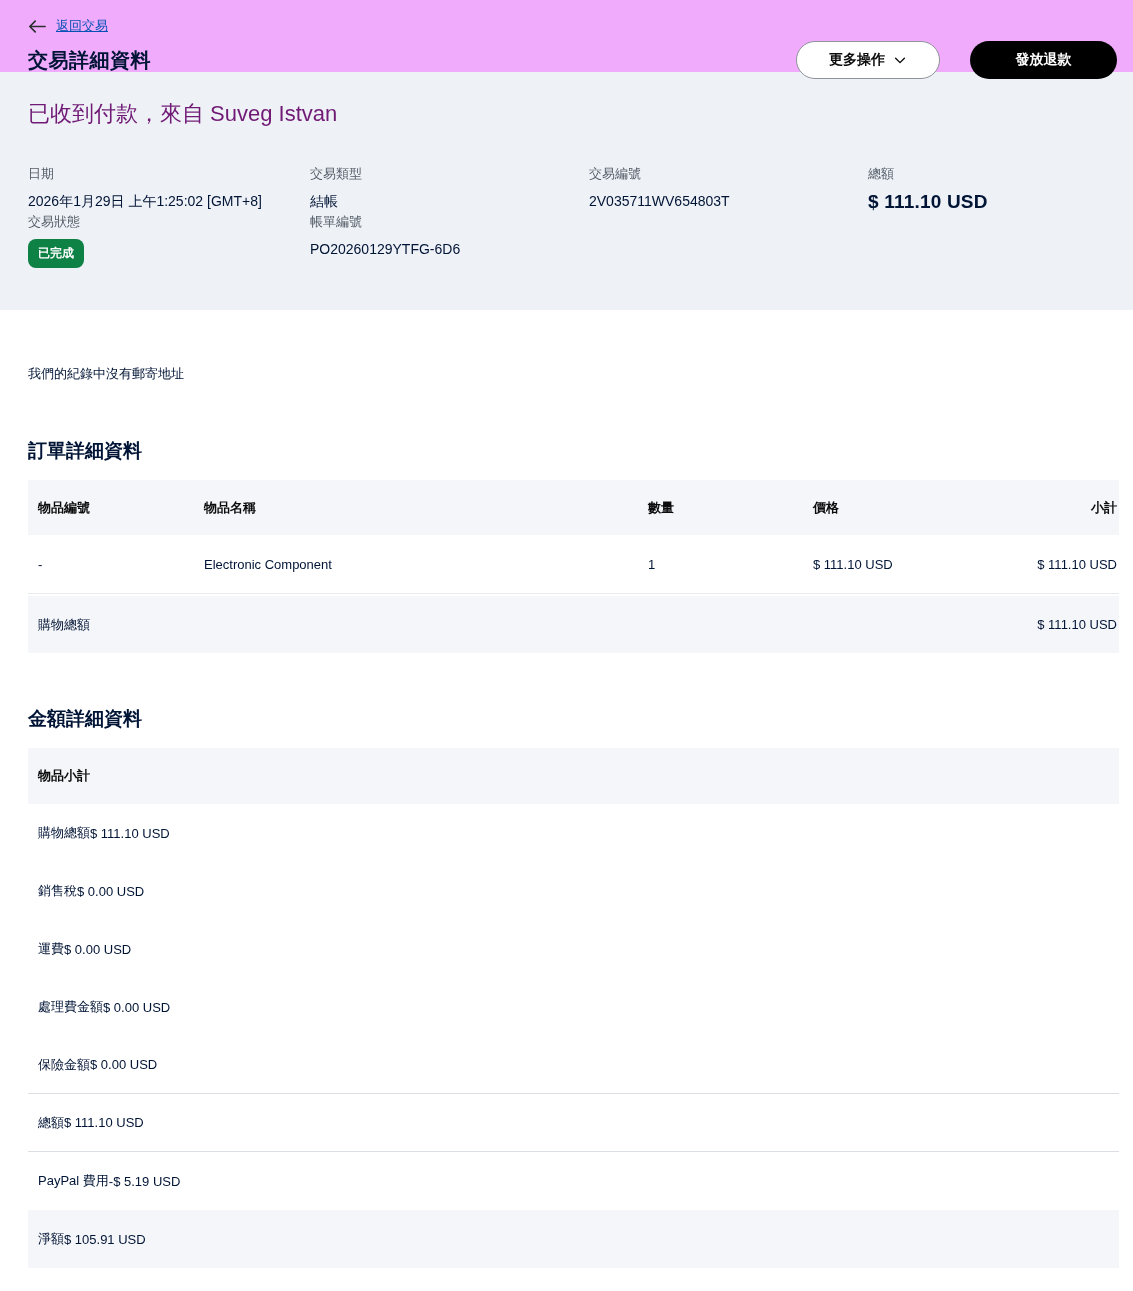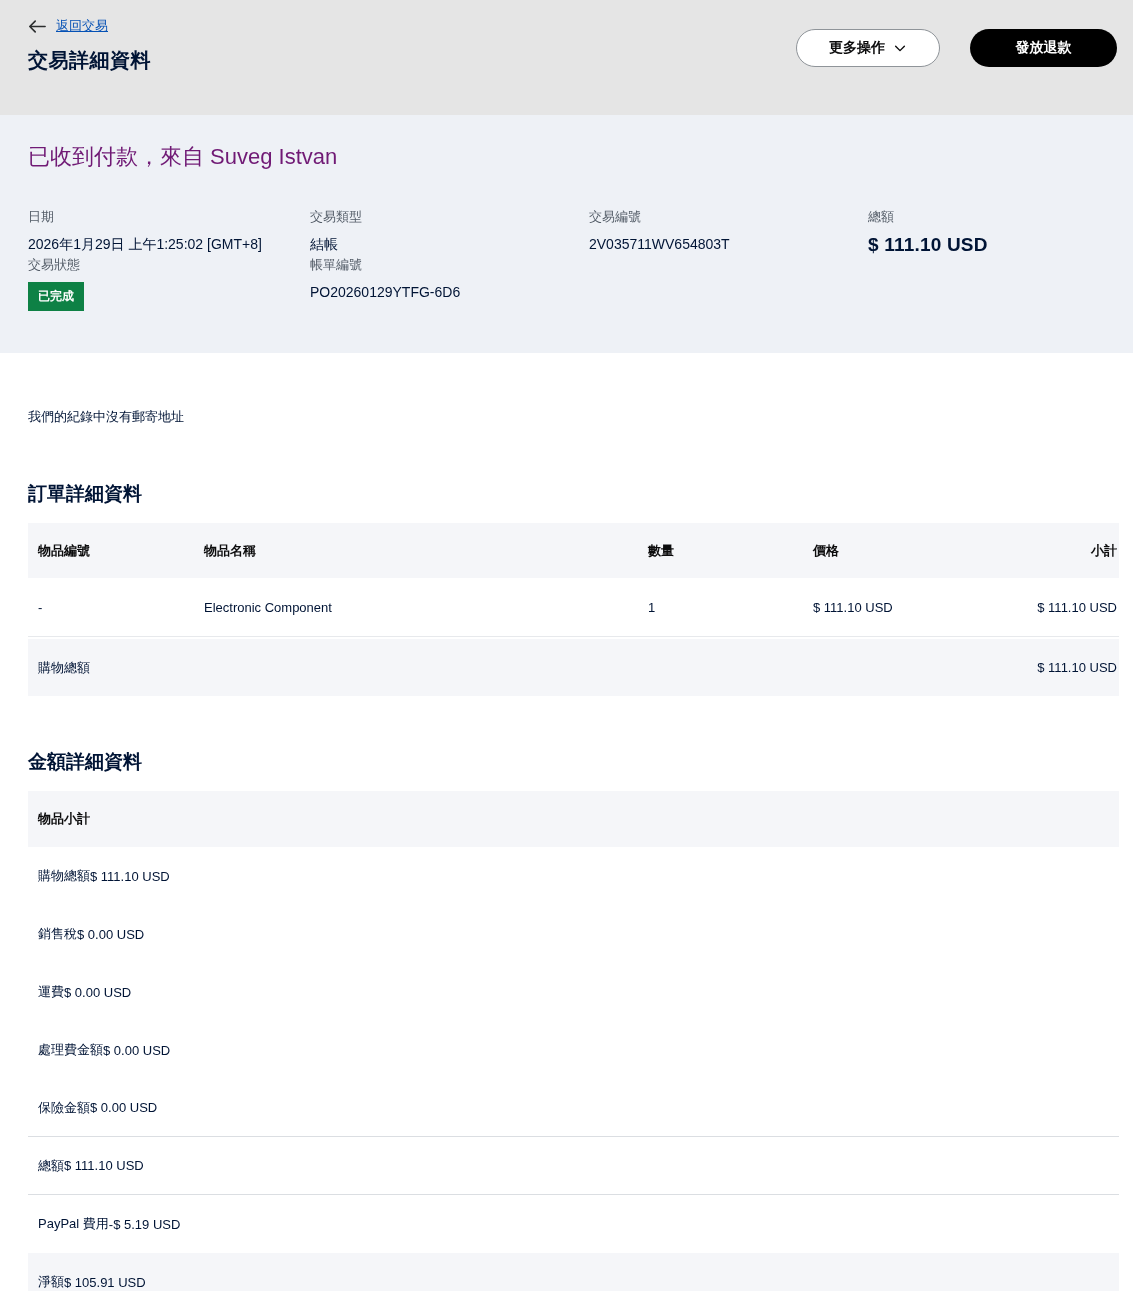--- a/index.html
+++ b/index.html
@@ -1,38 +1,38 @@
 <!DOCTYPE html>
 <html style="--badge-green: #0e8145; --link-blue: #0551b5; --panel-bg: #eef1f6; --row-bg: #f5f6f9; --refund-btn-bg: #000000;"><head>
 <meta charset="utf-8">
 <style>
   * { margin:0; padding:0; box-sizing:border-box; }
   html,body { width:1133px; height:1291px; overflow:hidden; background:#fff;
     font-family:"Liberation Sans","DejaVu Sans",sans-serif; color:#001435; }
 
-  .page-header { position:relative; padding:16px 16px 0 28px; height:115px; background:#e5e5e5; }
+  .page-header { position:relative; padding:16px 16px 0 28px; height:72px; background:#f0abfc; }
   .back-row { display:flex; align-items:center; gap:10px; height:20px; }
   .back-arrow-icon { display:inline-flex; cursor:pointer; }
   .back-link { font-size:13px; color:var(--link-blue,#0551b5); text-decoration:underline; cursor:pointer; font-weight:500; }
   .page-title { margin-top:11px; font-size:20px; font-weight:700; color:#001435; letter-spacing:0.5px; }
-  .header-actions { position:absolute; top:29px; right:16px; display:flex; gap:30px; align-items:center; }
+  .header-actions { position:absolute; top:41px; right:16px; display:flex; gap:30px; align-items:center; }
   .btn { height:38px; border-radius:19px; font-size:14px; font-weight:600; cursor:pointer;
     display:inline-flex; align-items:center; justify-content:center;
     font-family:"Liberation Sans","DejaVu Sans",sans-serif; }
   .btn-more { background:#fff; border:1px solid #8f9499; color:#0c0c0d; padding:0 26px; gap:8px; width:144px; }
   .btn-refund { background:var(--refund-btn-bg,#000); border:none; color:#fff; width:147px; }
 
   .summary-panel { background:var(--panel-bg,#eef1f6); padding:27px 16px 30px 28px; height:238px; }
   .summary-heading { font-size:22px; font-weight:500; color:#701a75; }
   .summary-grid { margin-top:36px; display:grid; grid-template-columns:282px 279px 279px 1fr; }
   .field-label { font-size:13px; color:#545d68; }
   .field-value { margin-top:10px; font-size:14px; font-weight:500; color:#001435; }
   .field-value.total { font-size:19px; font-weight:700; margin-top:8px; letter-spacing:0.2px; }
   .status-badge { display:inline-block; margin-top:8px; background:var(--badge-green,#0e8145); color:#fff;
-    font-size:12px; font-weight:700; padding:6px 10px; border-radius:0; }
+    font-size:12px; font-weight:700; padding:6px 10px; border-radius:8px; }
 
   .section-heading { font-size:19px; font-weight:700; color:#001435; }
   .shipping-section { padding:30px 16px 0 28px; }
   .shipping-message { margin-top:25px; font-size:13px; color:#001435; }
 
   .order-section { padding:55px 0 0 0; }
   .order-section .section-heading, .amount-section .section-heading { padding-left:28px; }
   .data-table { margin:16px 14px 0 28px; }
   .t-row { display:grid; grid-template-columns:166px 444px 165px 1fr auto; align-items:center; padding:0 2px 0 10px; }
   .t-head { background:var(--row-bg,#f5f6f9); height:55px; font-weight:600; }

